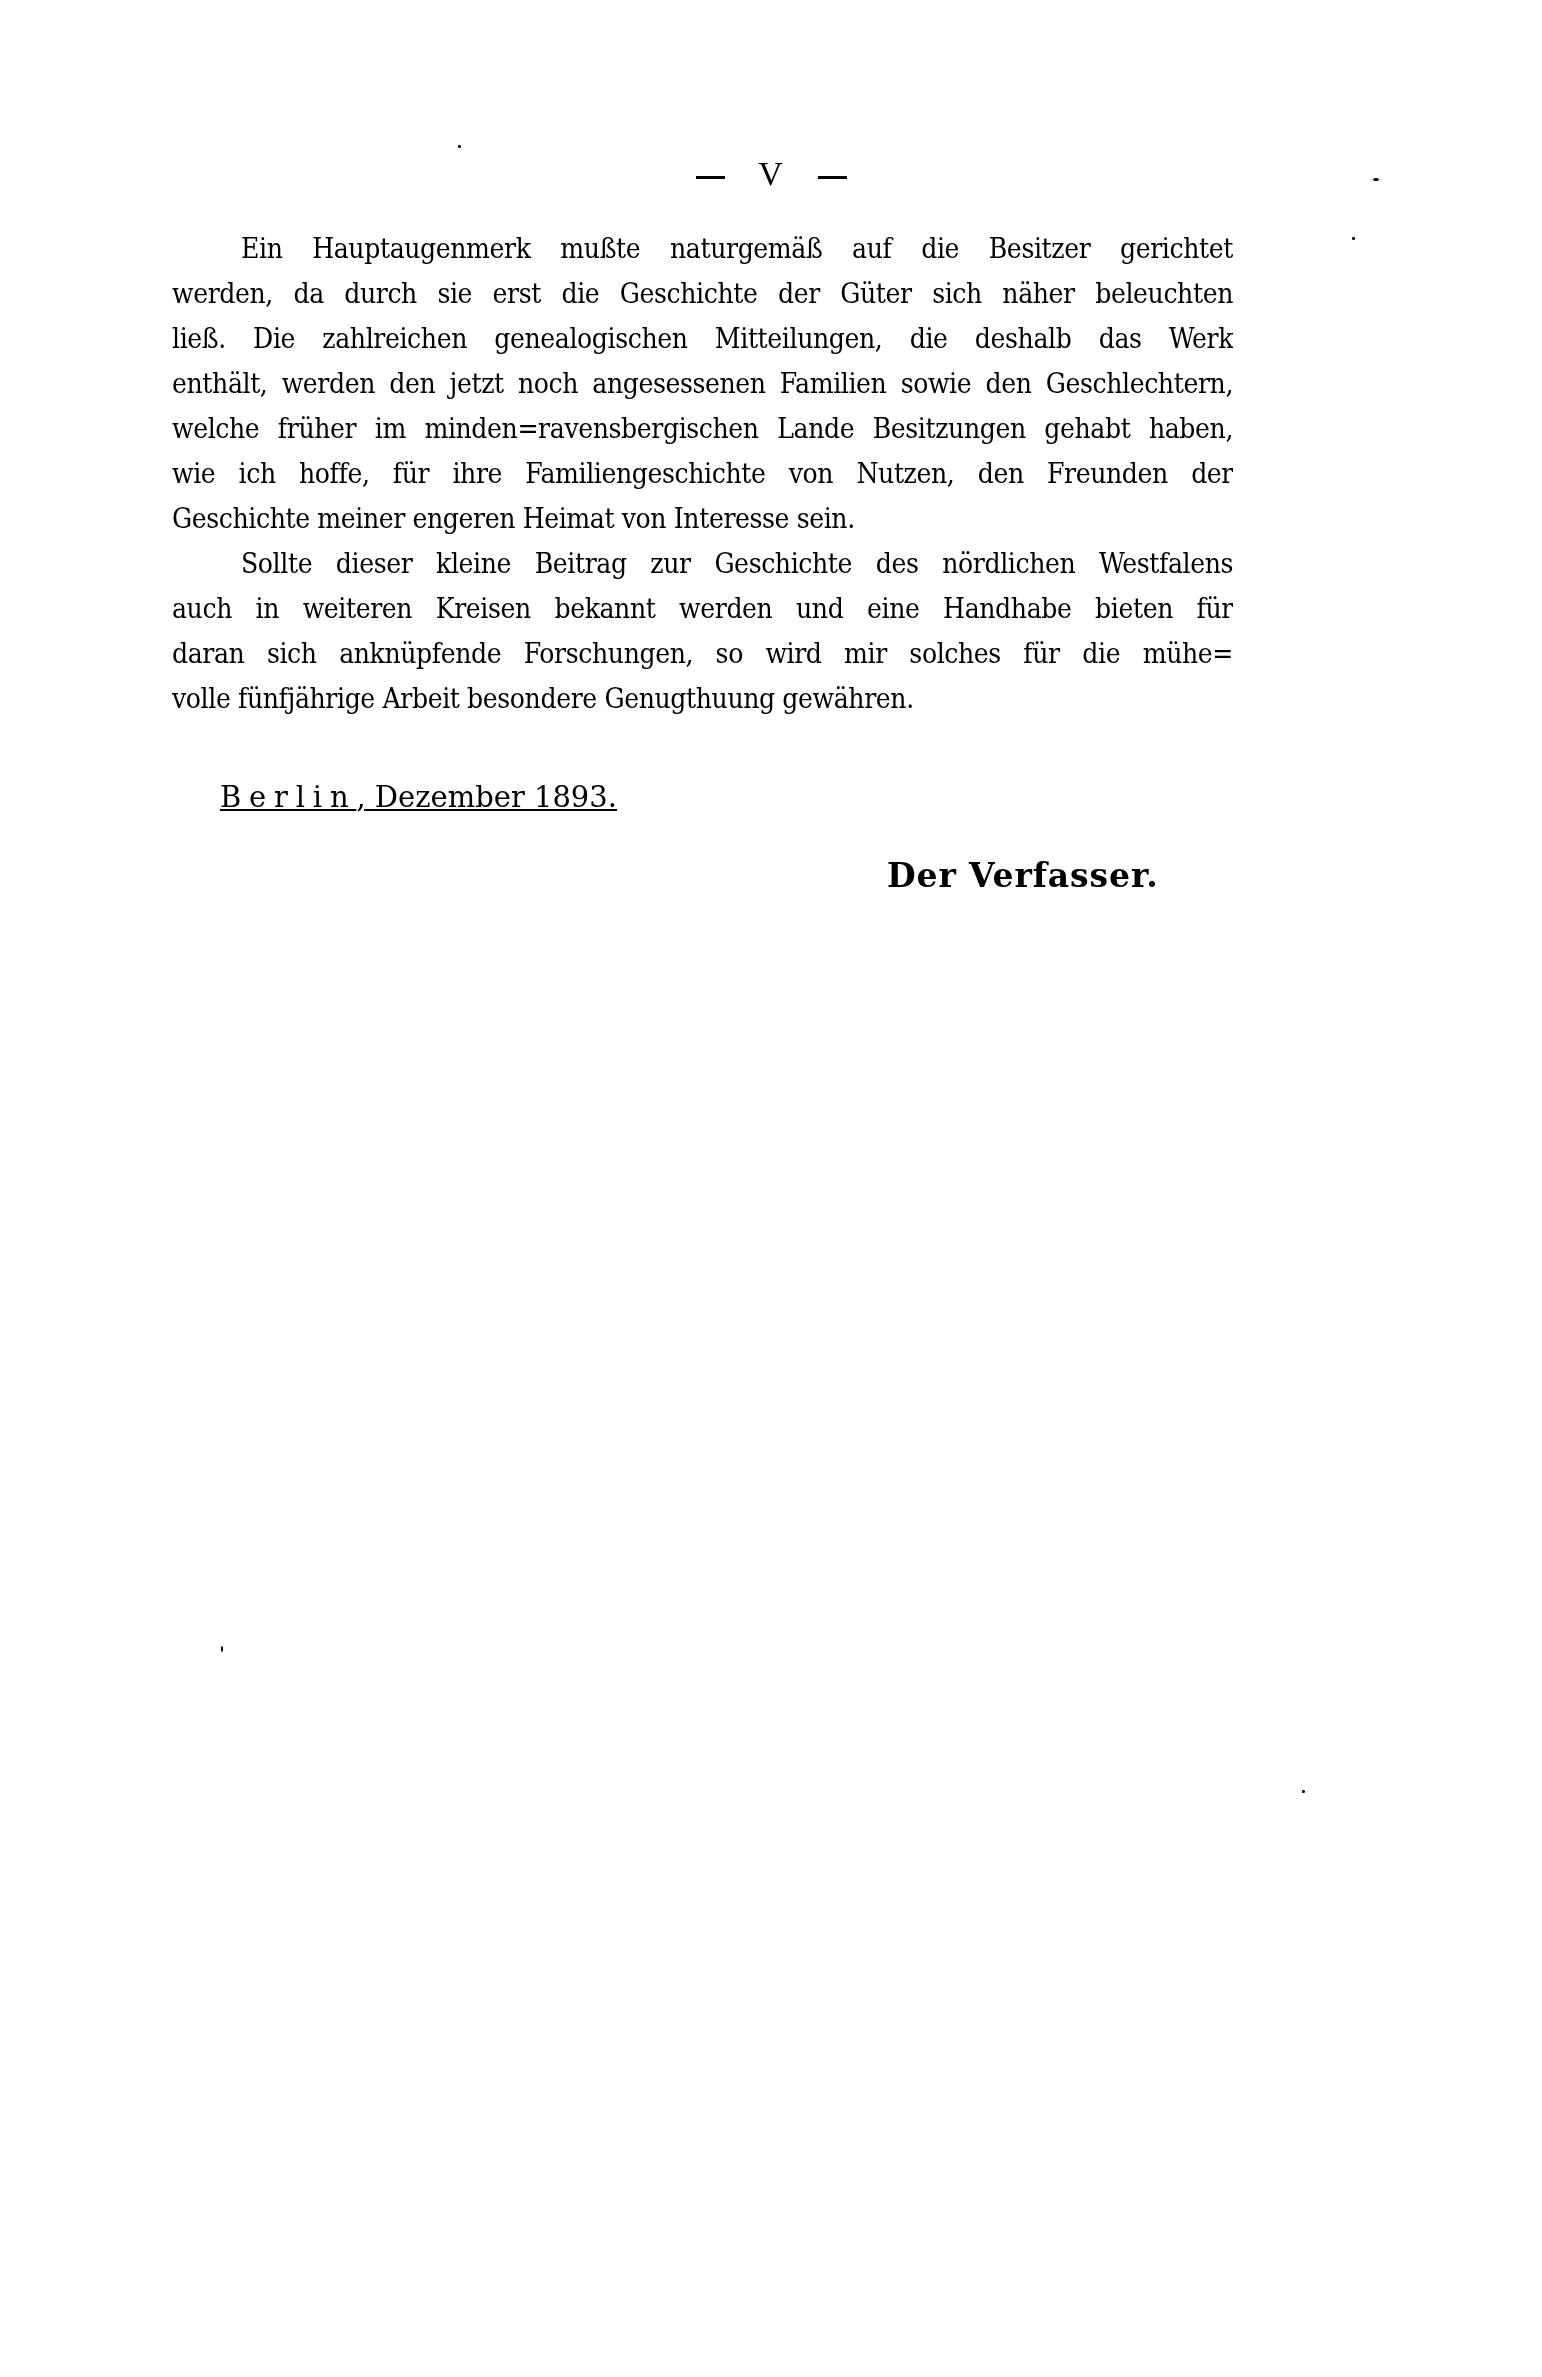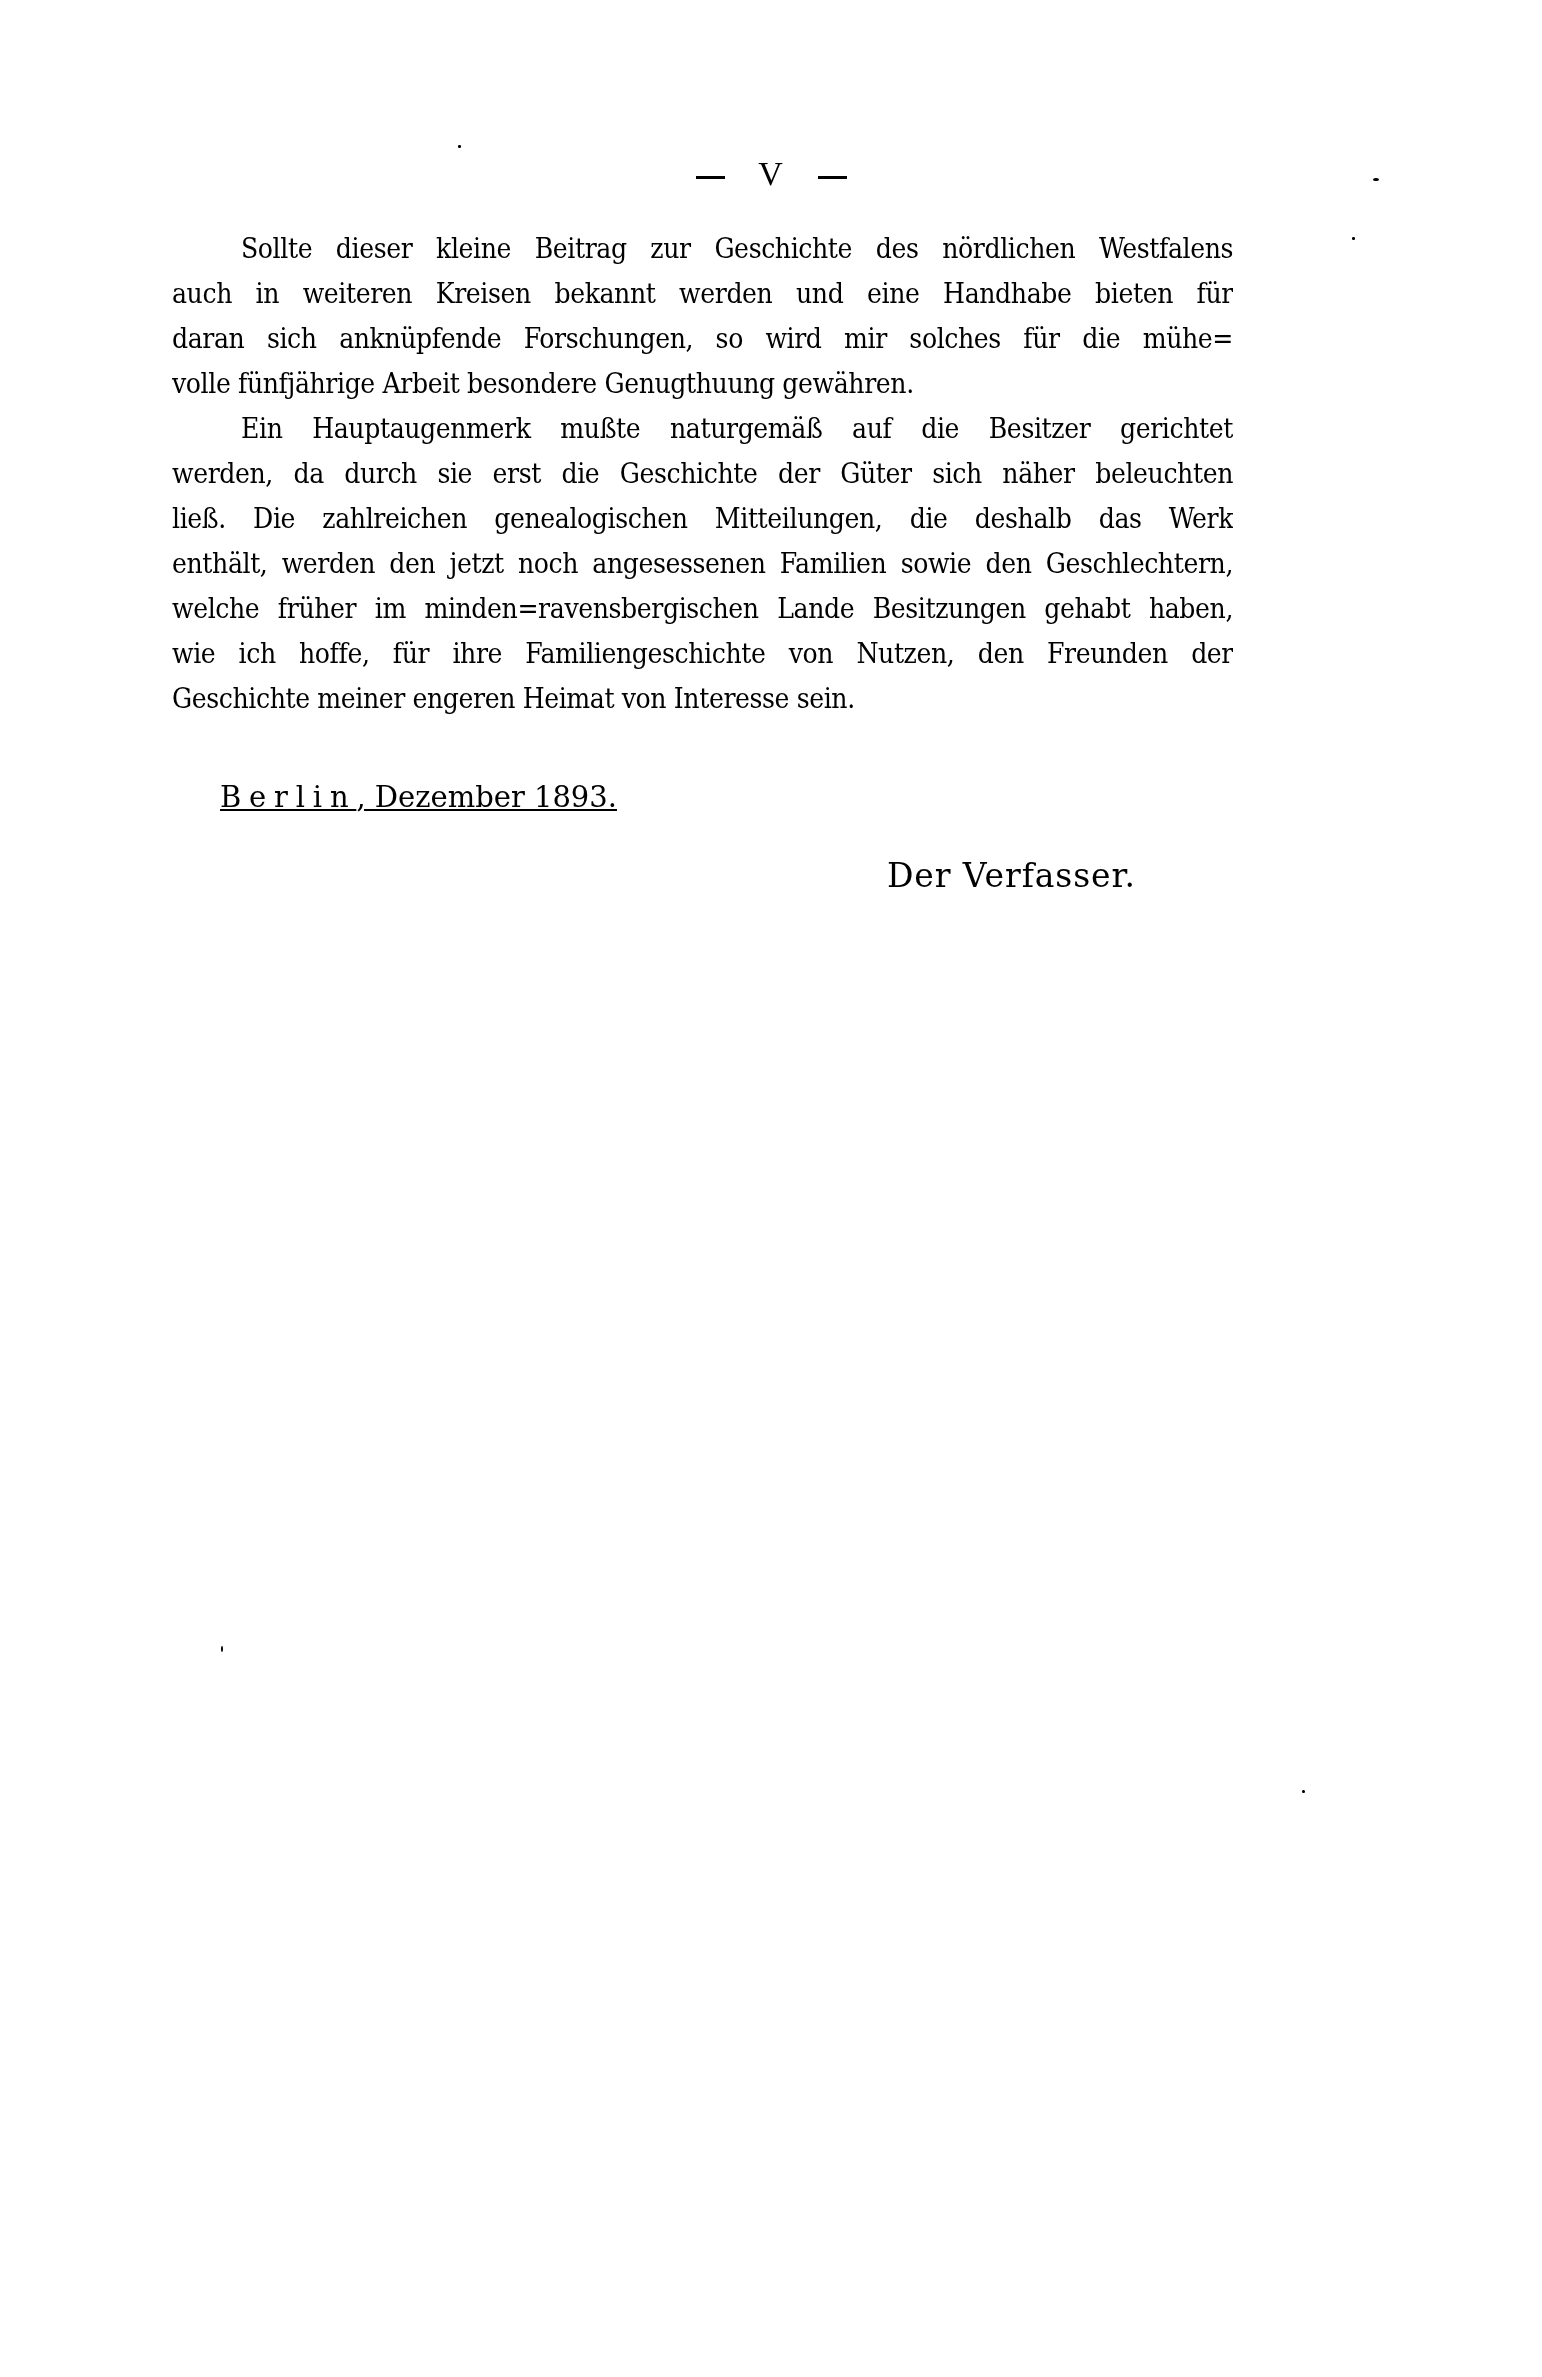--- a/index.html
+++ b/index.html
@@ -58,54 +58,54 @@
       line-height: 45px;
       white-space: nowrap;
       text-decoration: underline;
     }
     .dateline .spaced { letter-spacing: 7.8px; }
     .signature {
       position: absolute;
       left: 887px;
       top: 853px;
       font-family: "DejaVu Serif", "Liberation Serif", serif;
-      font-weight: normal;
+      font-weight: bold;
       font-size: 33px;
       line-height: 45px;
       letter-spacing: 0.9px;
       white-space: nowrap;
     }
     .speck {
       position: absolute;
       background: #000;
       border-radius: 50%;
     }
   </style>
 </head>
 <body>
 
 <div class="page-header">
   <span class="dash"></span><span>V</span><span class="dash"></span>
 </div>
 
 <div class="body-text">
   <div>
-    <span class="line indent">Sollte dieser kleine Beitrag zur Geschichte des nördlichen Westfalens</span>
-    <span class="line">auch in weiteren Kreisen bekannt werden und eine Handhabe bieten für</span>
-    <span class="line">daran sich anknüpfende Forschungen, so wird mir solches für die mühe=</span>
-    <span class="line last">volle fünfjährige Arbeit besondere Genugthuung gewähren.</span>
-  </div>
-  <div>
     <span class="line indent">Ein Hauptaugenmerk mußte naturgemäß auf die Besitzer gerichtet</span>
     <span class="line">werden, da durch sie erst die Geschichte der Güter sich näher beleuchten</span>
     <span class="line">ließ.  Die zahlreichen genealogischen Mitteilungen, die deshalb das Werk</span>
     <span class="line">enthält, werden den jetzt noch angesessenen Familien sowie den Geschlechtern,</span>
     <span class="line">welche früher im minden=ravensbergischen Lande Besitzungen gehabt haben,</span>
     <span class="line">wie ich hoffe, für ihre Familiengeschichte von Nutzen, den Freunden der</span>
     <span class="line last">Geschichte meiner engeren Heimat von Interesse sein.</span>
+  </div>
+  <div>
+    <span class="line indent">Sollte dieser kleine Beitrag zur Geschichte des nördlichen Westfalens</span>
+    <span class="line">auch in weiteren Kreisen bekannt werden und eine Handhabe bieten für</span>
+    <span class="line">daran sich anknüpfende Forschungen, so wird mir solches für die mühe=</span>
+    <span class="line last">volle fünfjährige Arbeit besondere Genugthuung gewähren.</span>
   </div>
 </div>
 
 <div class="dateline">
   <span class="spaced">Berlin</span><span>, Dezember 1893.</span>
 </div>
 
 <div class="signature">Der Verfasser.</div>
 
 <div class="speck" style="left:458px;top:145px;width:2.6px;height:2.6px;"></div>

